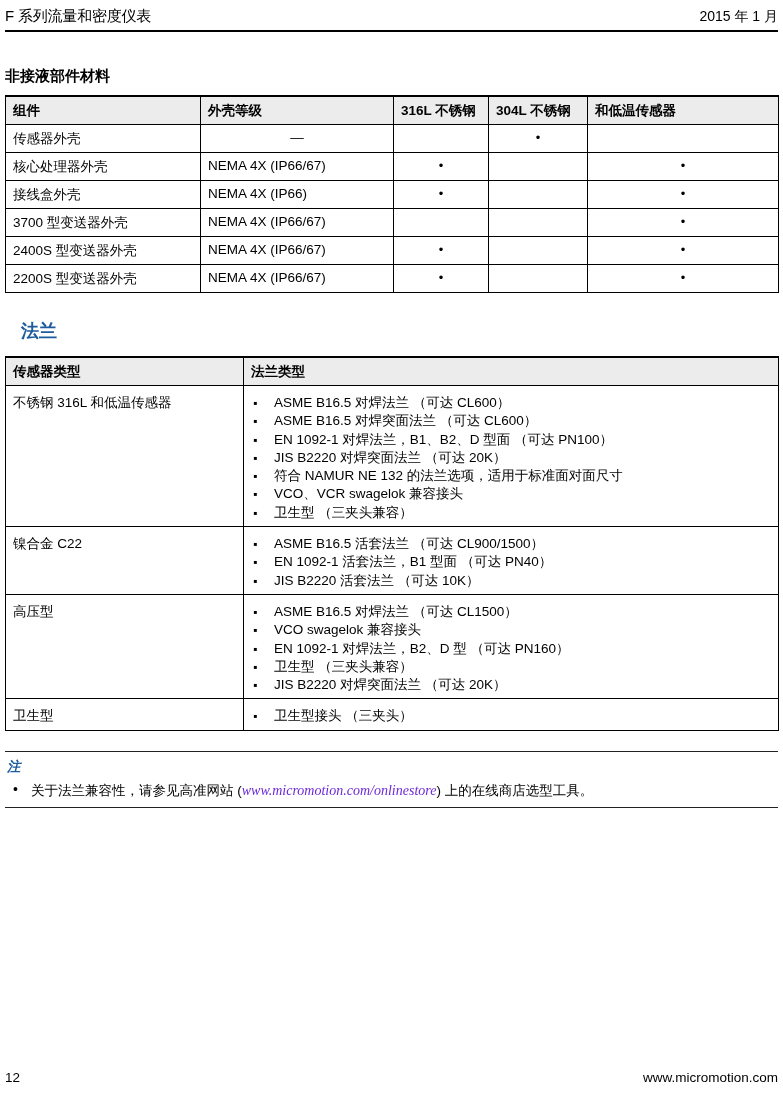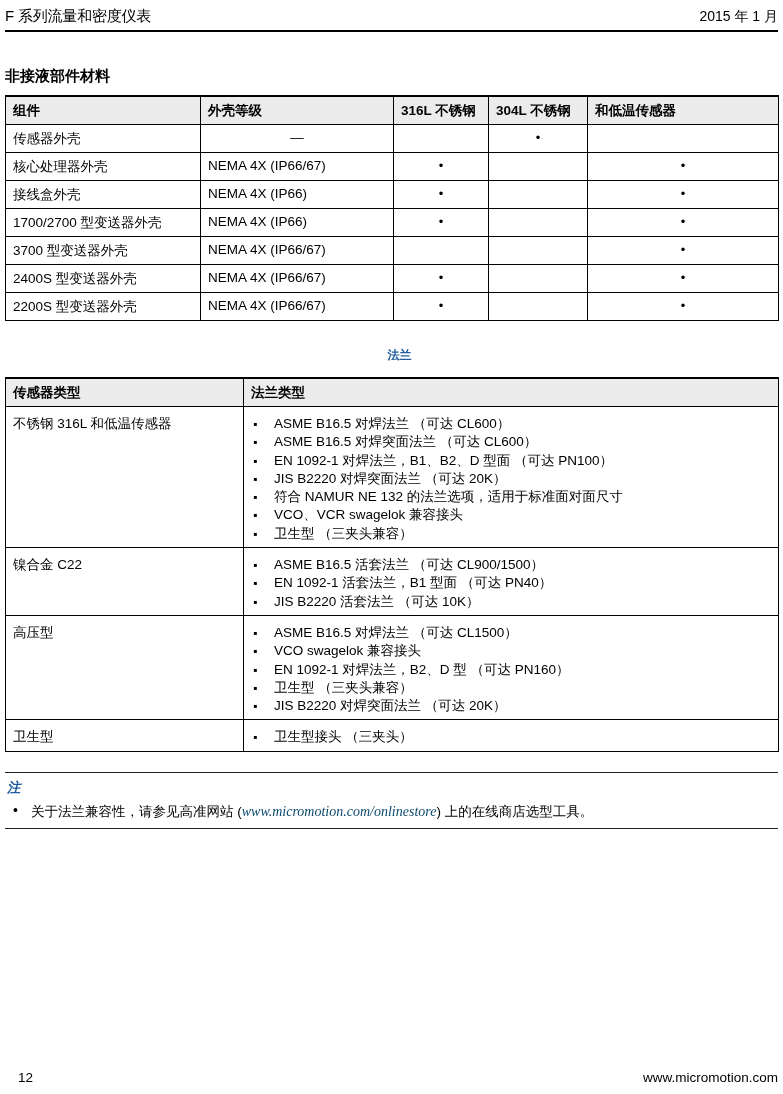--- a/index.html
+++ b/index.html
@@ -21,24 +21,23 @@
   }
   .doc-title { font-size: 15px; letter-spacing: -0.2px; }
   .doc-date  { font-size: 14px; }
 
   
   .section-heading {
     font-size: 15px; font-weight: bold;
     margin: 35px 0 9px 0;
   }
   .blue-heading {
-    font-size: 12px; font-weight: bold;
+    font-size: 18px; font-weight: bold;
     color: #1d5b9d;
     margin: 26px 0 13px 16px;
-    text-align: center;
   }
 
   
   table {
     border-collapse: collapse;
     width: 773px;
     table-layout: fixed;
     font-size: 13.5px;
   }
   table { border: 1px solid #000; border-top: 2px solid #000; }
@@ -87,31 +86,31 @@
     line-height: 17px;
     margin-bottom: 7px;
   }
   .notes li:last-child { margin-bottom: 1px; }
   .notes li::before {
     content: "•";
     position: absolute; left: 8px; top: -1px;
     font-size: 14px;
   }
   .inline-link {
-    color: #0c4a6e;
+    color: #6d28d9;
     font-style: italic;
     font-family: "Liberation Serif", "DejaVu Serif", serif;
     font-size: 14px;
     text-decoration: none;
   }
 
   
   .doc-footer {
     position: absolute;
-    left: 18px; right: 5px; bottom: 9px;
+    left: 5px; right: 5px; bottom: 9px;
     display: flex; justify-content: space-between; align-items: flex-end;
     font-size: 13.5px;
   }
 </style>
 </head>
 <body>
 
 <div class="page">
 
   <div class="doc-header">
@@ -154,27 +153,20 @@
         <td class="dot-cell">•</td>
       </tr>
       <tr>
         <td>接线盒外壳</td>
         <td>NEMA 4X (IP66)</td>
         <td class="dot-cell">•</td>
         <td class="dot-cell"></td>
         <td class="dot-cell">•</td>
       </tr>
       <tr>
-        <td>1700/2700 型变送器外壳</td>
-        <td>NEMA 4X (IP66)</td>
-        <td class="dot-cell">•</td>
-        <td class="dot-cell"></td>
-        <td class="dot-cell">•</td>
-      </tr>
-      <tr>
         <td>3700 型变送器外壳</td>
         <td>NEMA 4X (IP66/67)</td>
         <td class="dot-cell"></td>
         <td class="dot-cell"></td>
         <td class="dot-cell">•</td>
       </tr>
       <tr>
         <td>2400S 型变送器外壳</td>
         <td>NEMA 4X (IP66/67)</td>
         <td class="dot-cell">•</td>

